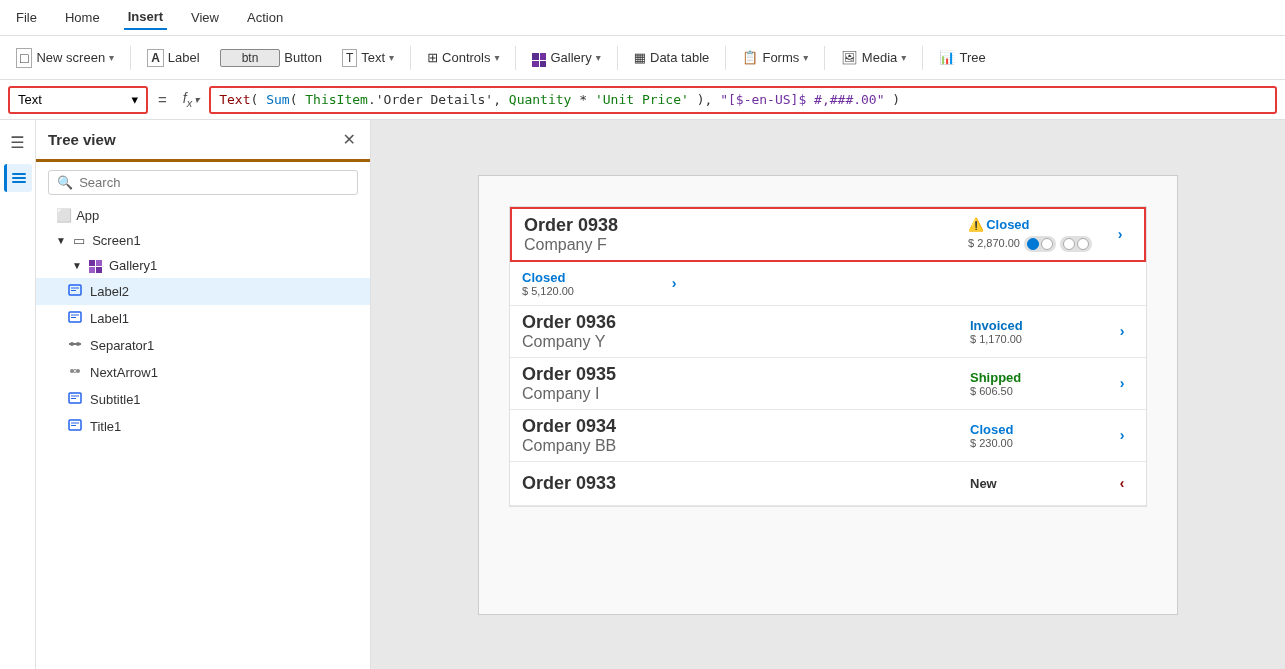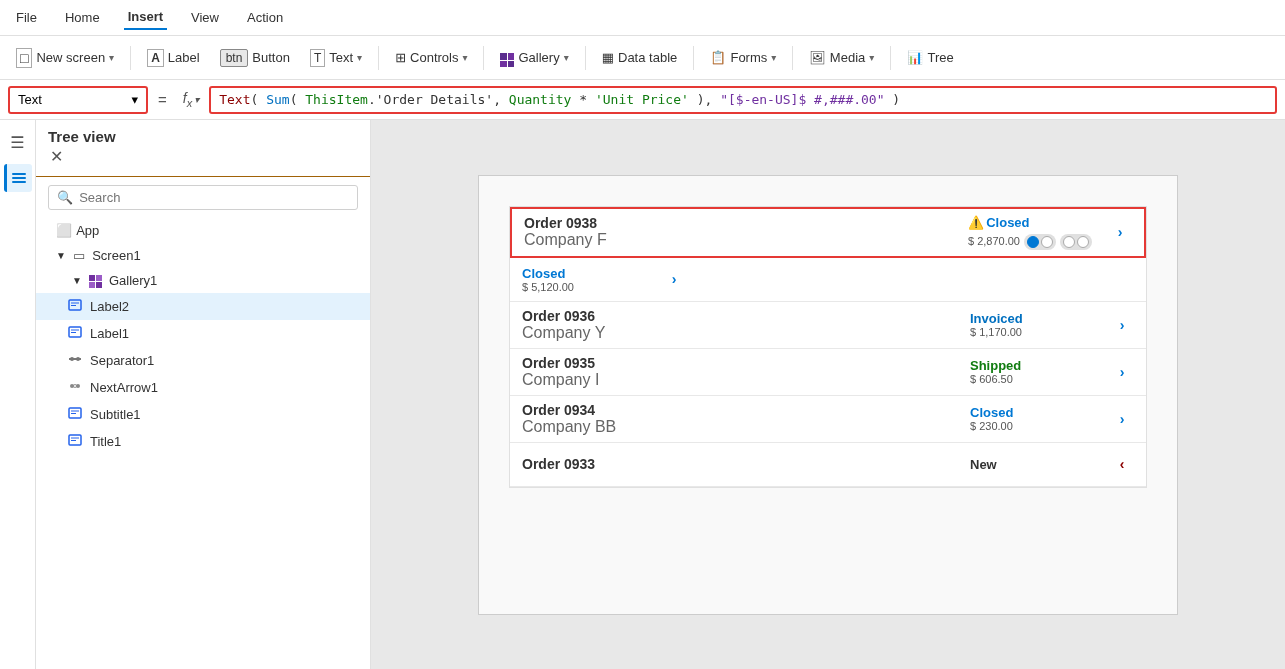--- a/index.html
+++ b/index.html
@@ -77,22 +77,22 @@
       font-size: 16px; color: #555;
     }
     .side-icon.active { background: #e3f2fd; color: #0078d4; border-left: 3px solid #0078d4; }
 
     
     .tree-panel {
       width: 335px; background: #fff; border-right: 1px solid #e0e0e0;
       display: flex; flex-direction: column;
     }
     .tree-header {
-      display: flex; align-items: flex-start; justify-content: space-between;
-      padding: 8px 12px; border-bottom: 1px solid #a16207; flex-direction: column;
+      display: flex; align-items: center; justify-content: space-between;
+      padding: 8px 12px; border-bottom: 3px solid #a16207;
     }
     .tree-title { font-size: 15px; font-weight: 600; color: #333; }
     .tree-close { cursor: pointer; font-size: 16px; color: #555; padding: 2px; }
     .search-box {
       margin: 8px 12px; display: flex; align-items: center;
       border: 1px solid #d0d0d0; border-radius: 3px; padding: 4px 8px; gap: 6px;
     }
     .search-icon { color: #666; font-size: 13px; }
     .search-input { border: none; outline: none; font-size: 13px; flex: 1; color: #666; }
 
@@ -123,21 +123,21 @@
     .gallery-list {
       position: absolute; top: 30px; left: 30px; right: 30px;
       background: #fff; border: 1px solid #e0e0e0;
     }
     .gallery-row {
       display: flex; align-items: center; padding: 6px 12px;
       border-bottom: 1px solid #e8e8e8; min-height: 44px;
     }
     .gallery-row.selected { border: 2px solid #e53935; background: #fff; }
     .row-left { flex: 1; }
-    .row-order { font-weight: 700; font-size: 14px; color: #333; }
+    .row-order { font-weight: 700; font-size: 18px; color: #333; }
     .row-company { font-size: 16px; color: #666; }
     .row-middle { display: flex; flex-direction: column; align-items: flex-start; min-width: 140px; }
     .row-status { font-size: 13px; font-weight: 600; }
     .status-closed { color: #0078d4; }
     .status-invoiced { color: #0070c0; }
     .status-shipped { color: #107c10; }
     .status-new { color: #333; }
     .row-amount { font-size: 11px; color: #555; }
     .row-right { width: 24px; text-align: center; }
     .chevron-right { color: #0078d4; font-size: 14px; font-weight: bold; }
@@ -181,21 +181,21 @@
     <span style="font-size:14px; border:1px solid #aaa; padding:1px 3px;">□</span>
     <span>New screen</span>
     <span class="chevron">▾</span>
   </button>
   <div class="toolbar-divider"></div>
   <button class="toolbar-btn">
     <span style="font-size:12px; border:1px solid #aaa; padding:1px 3px; font-weight:bold; color:#333;">A</span>
     <span>Label</span>
   </button>
   <button class="toolbar-btn">
-    <span style="font-size:12px; border:1px solid #888; padding:1px 5px; background:#e8e8e8; border-radius:2px;">btn</span>
+    <span style="font-size:12px; border:1px solid #888; padding:1px 21px; background:#e8e8e8; border-radius:2px;">btn</span>
     <span>Button</span>
   </button>
   <button class="toolbar-btn">
     <span style="font-size:12px; border:1px solid #aaa; padding:1px 3px;">T</span>
     <span>Text</span>
     <span class="chevron">▾</span>
   </button>
   <div class="toolbar-divider"></div>
   <button class="toolbar-btn">
     <span style="font-size:13px;">⊞</span>

